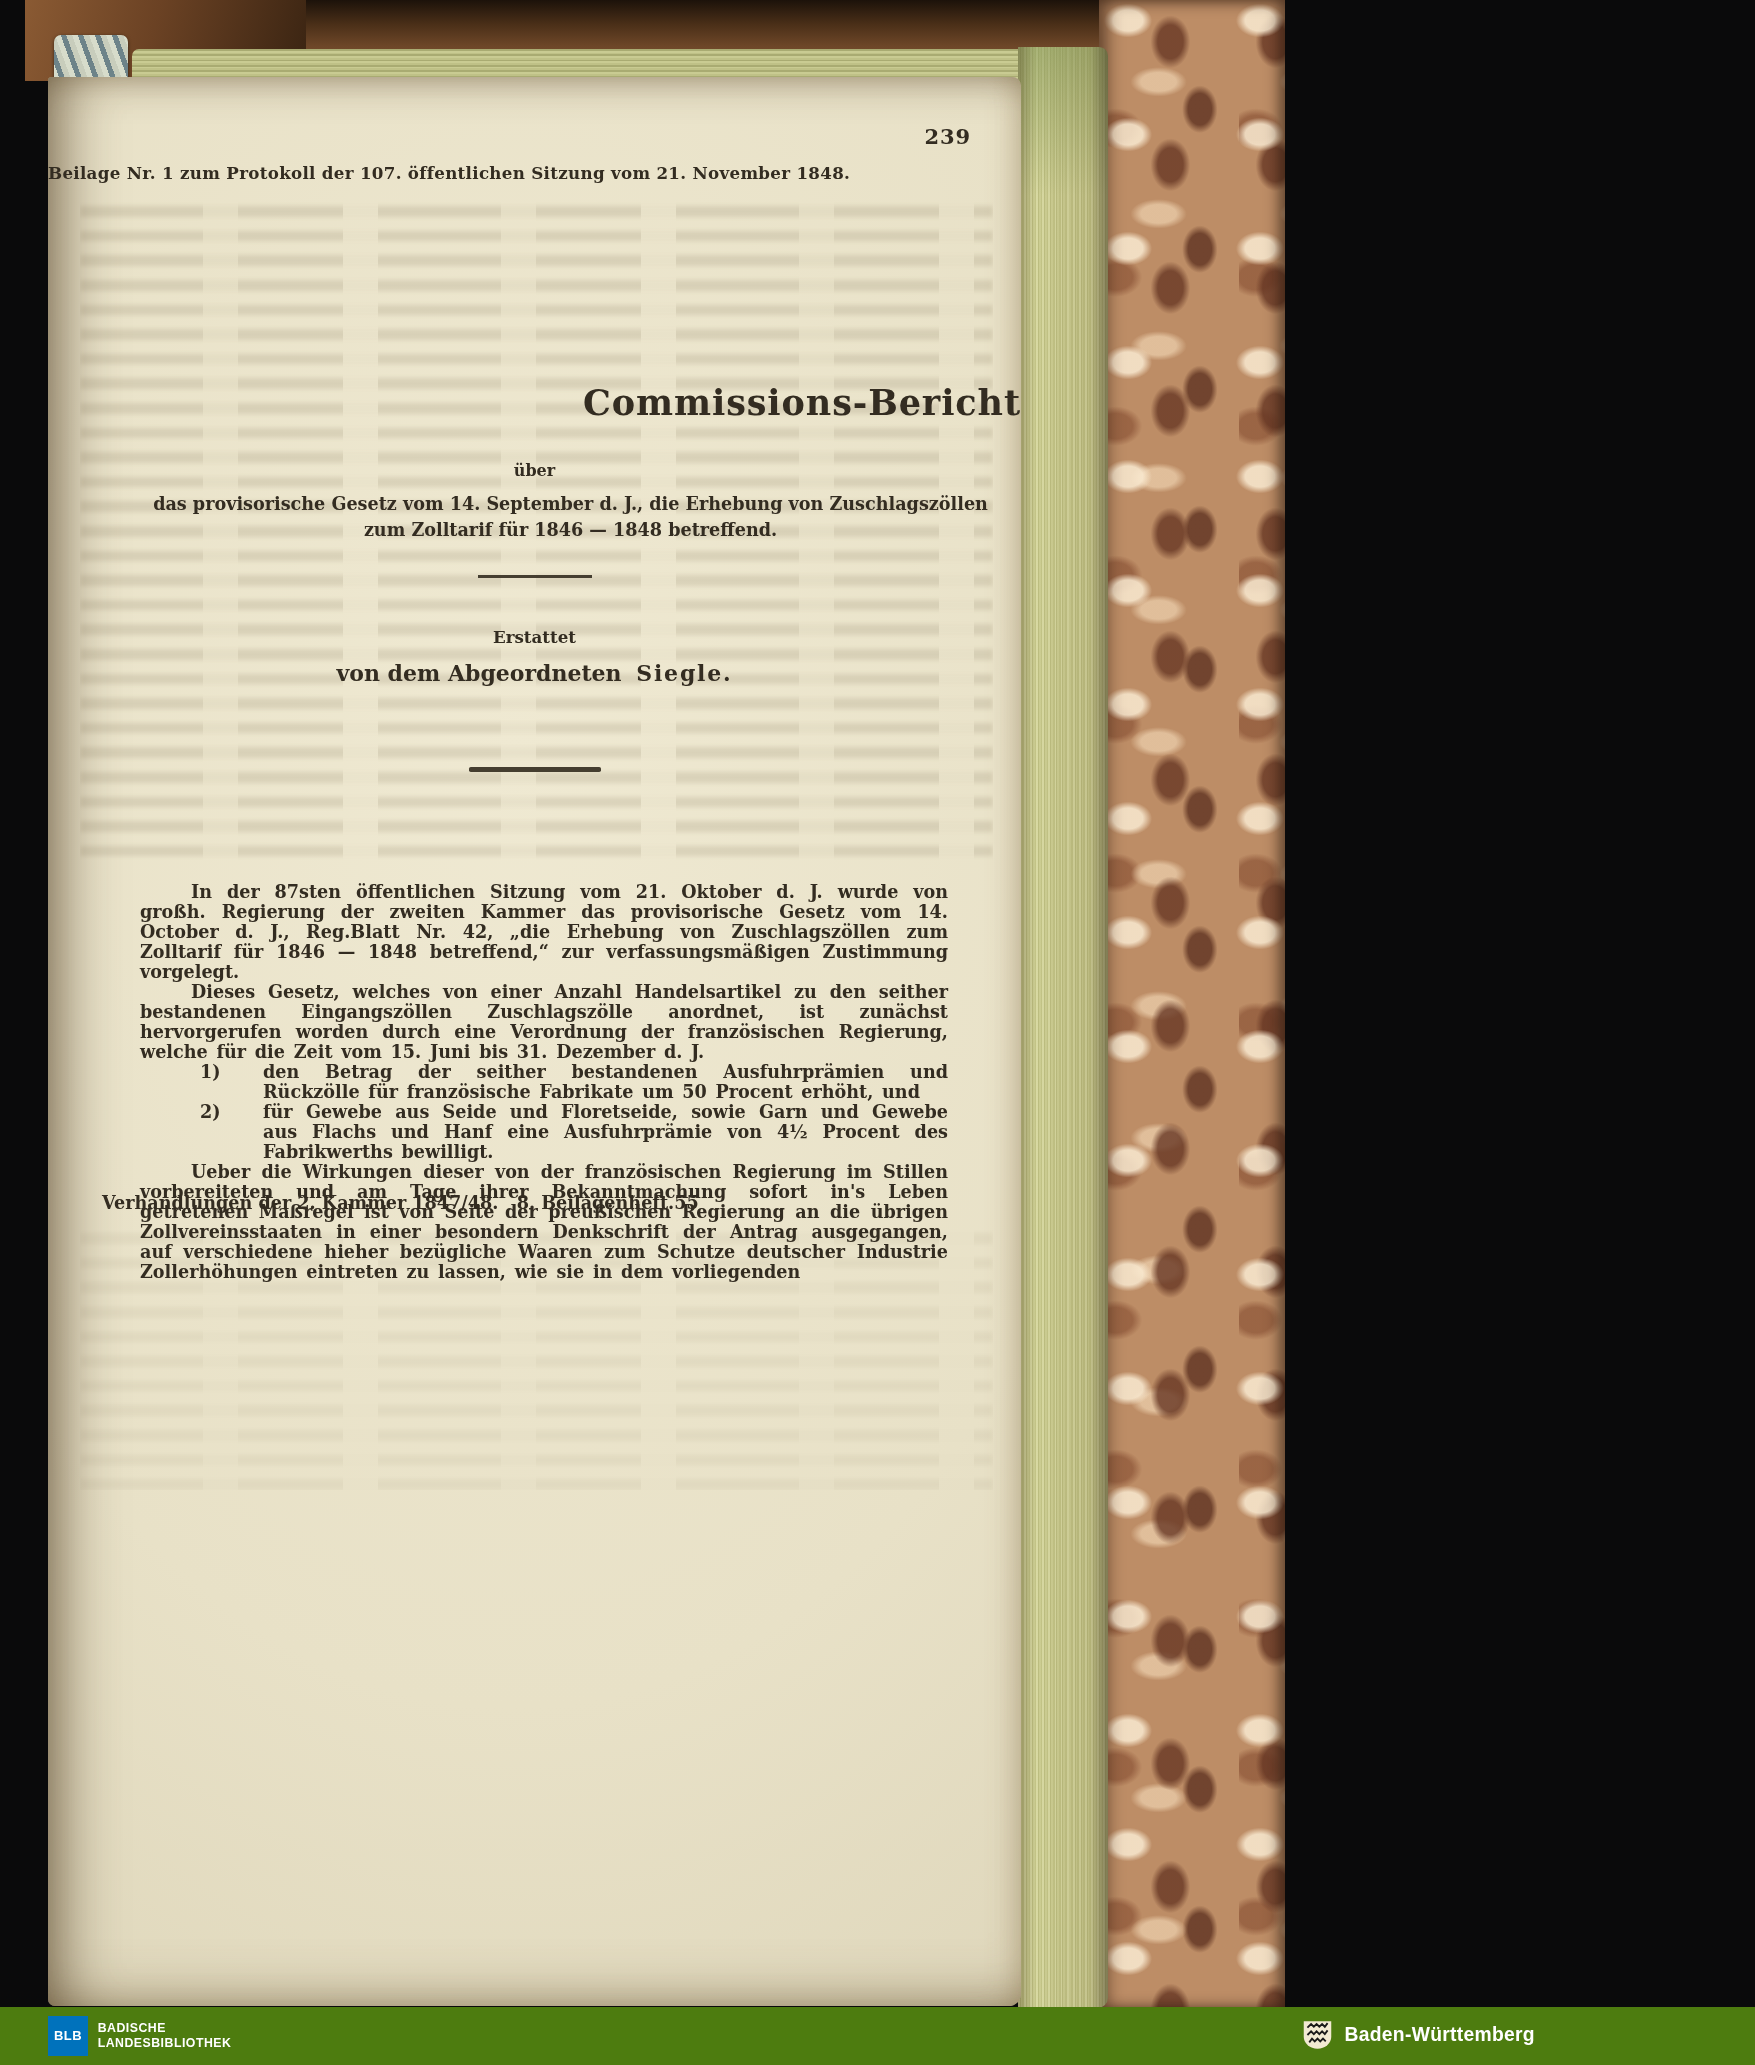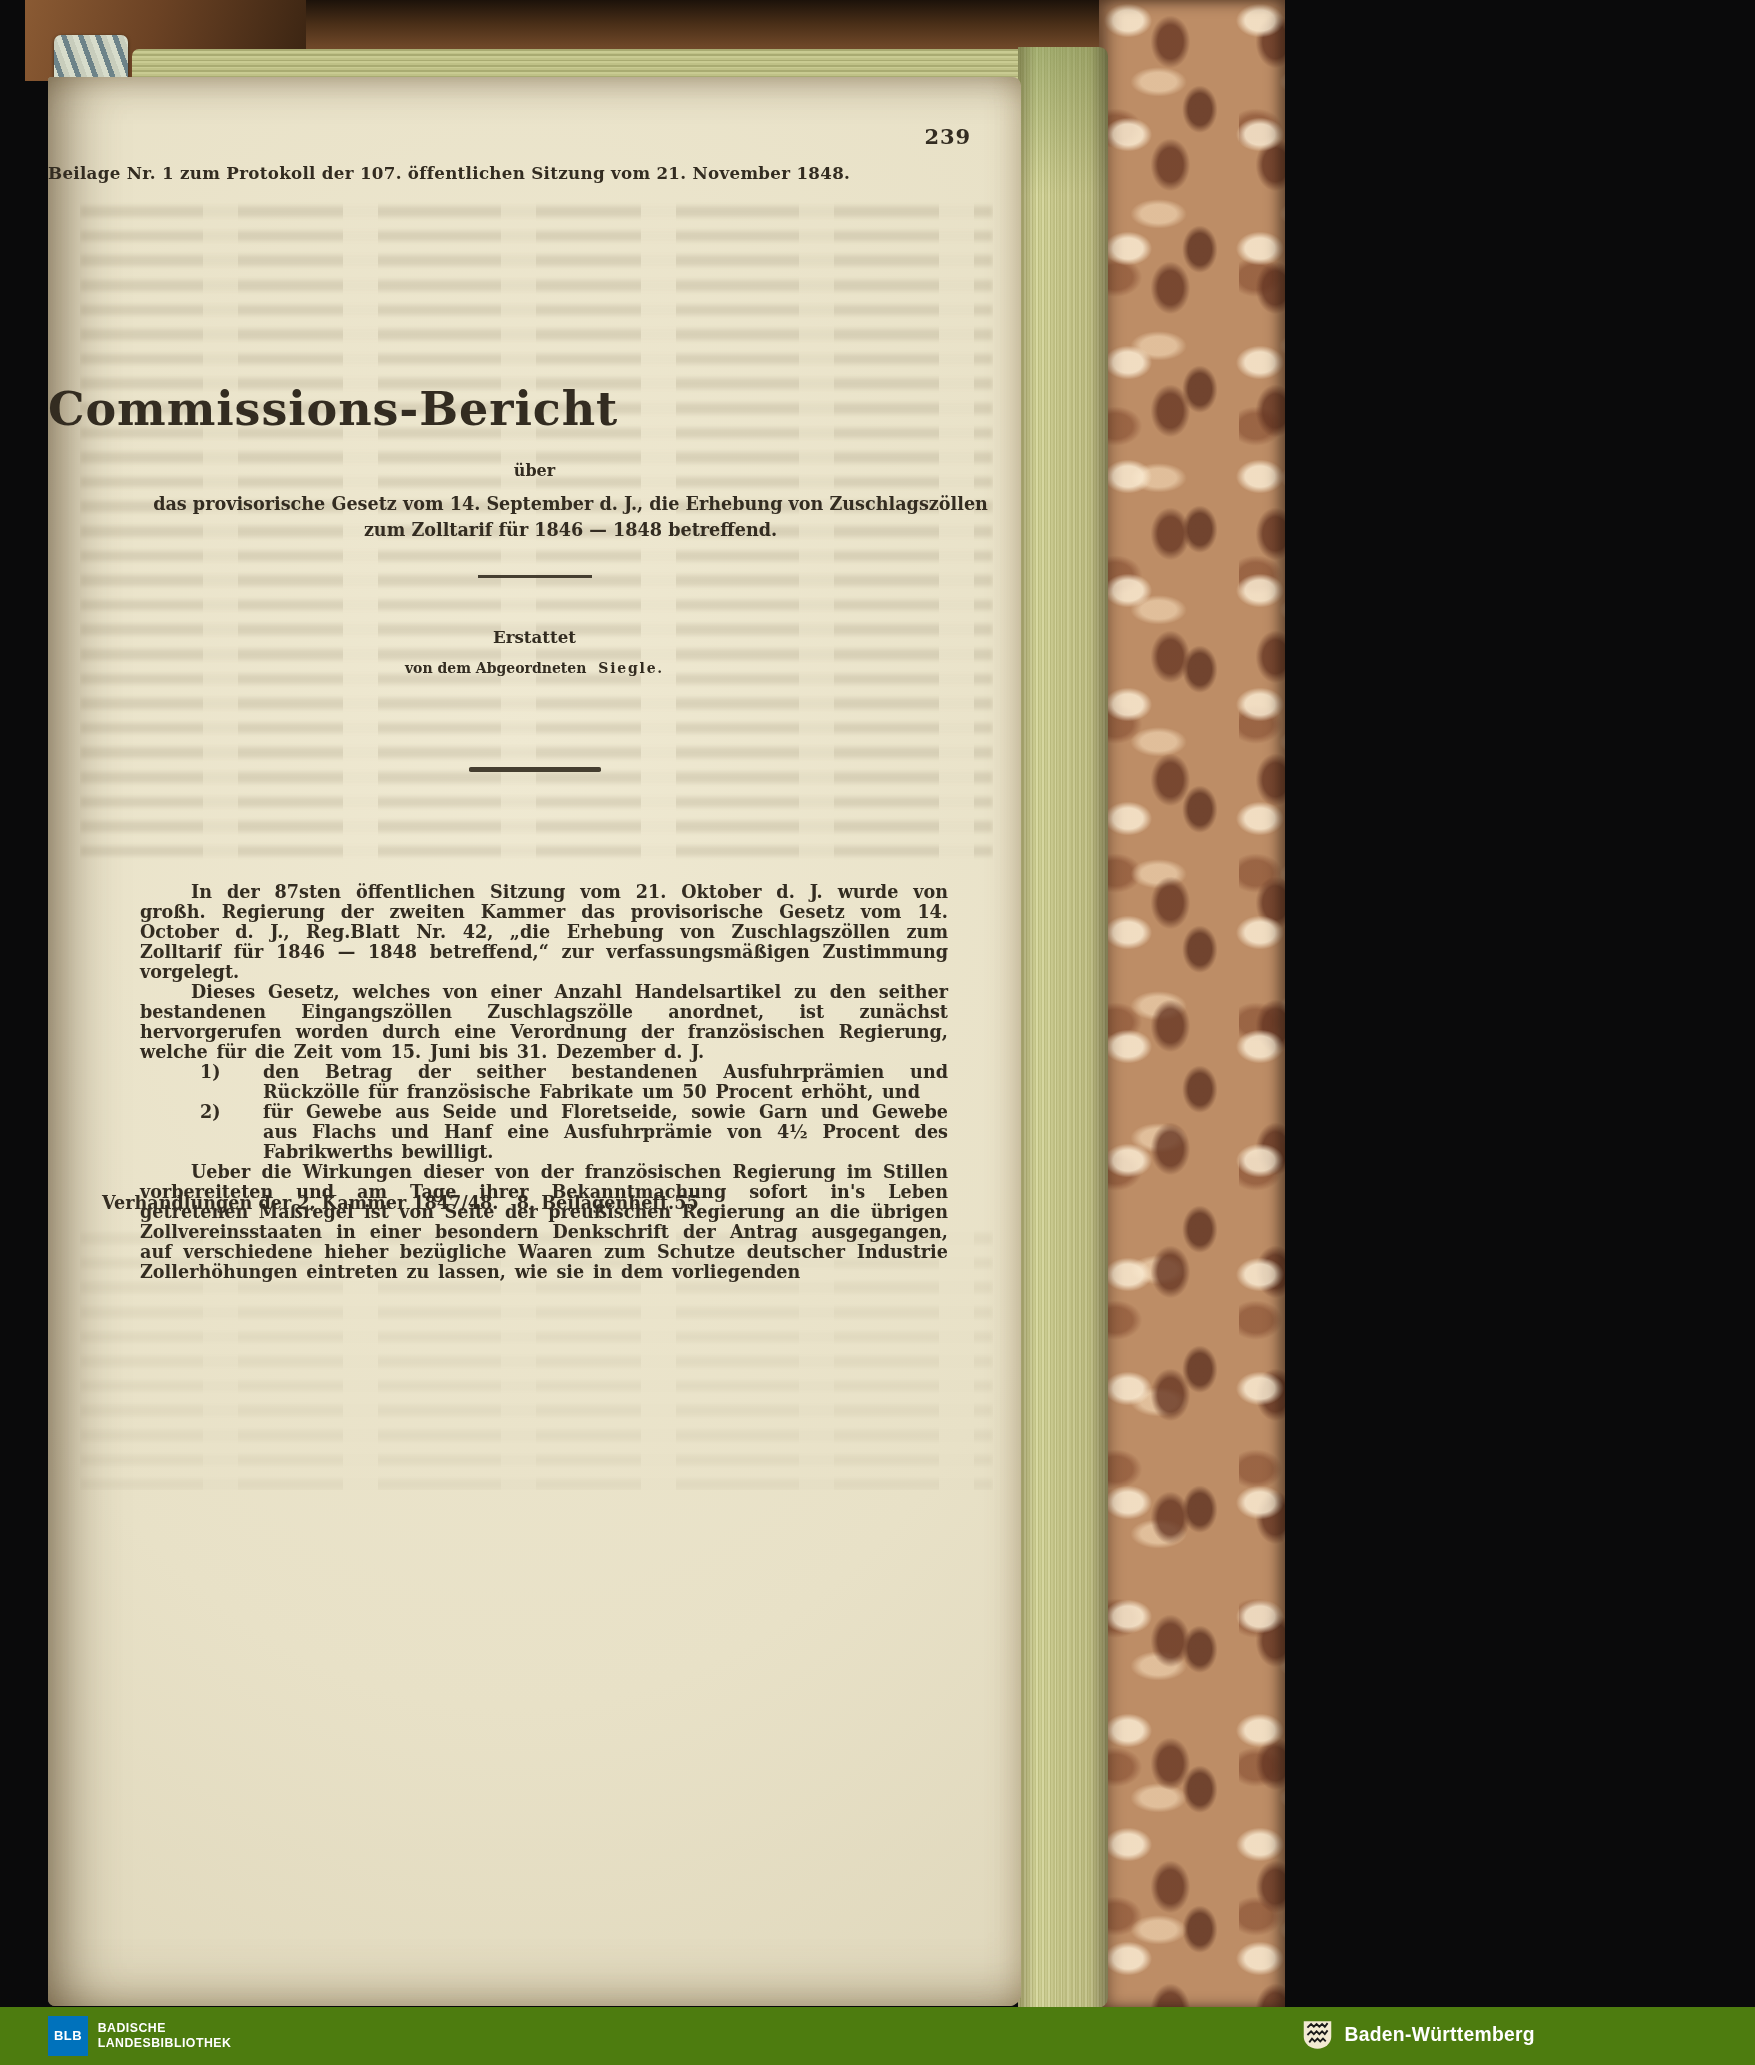--- a/index.html
+++ b/index.html
@@ -49,30 +49,30 @@
   .ghost{position:absolute;filter:blur(2.2px);pointer-events:none;
     background:repeating-linear-gradient(180deg,transparent 0 6.1px,rgba(125,112,82,.34) 6.1px 16.7px,transparent 16.7px 24.6px);
     -webkit-mask-image:repeating-linear-gradient(90deg,#000 0 123px,rgba(0,0,0,.35) 123px 158px,#000 158px 263px,rgba(0,0,0,.15) 263px 298px);
     mask-image:repeating-linear-gradient(90deg,#000 0 123px,rgba(0,0,0,.35) 123px 158px,#000 158px 263px,rgba(0,0,0,.15) 263px 298px);}
   .ghost-a{left:32px;width:913px;top:123px;height:667px;opacity:.5;}
   .ghost-b{left:32px;width:913px;top:1150px;height:263px;opacity:.22;}
 
   .page-number{position:absolute;top:47px;right:50px;font-size:21px;font-weight:700;letter-spacing:0.9px;}
   .header-line{position:absolute;top:86px;left:0;width:100%;text-align:left;
     font-size:16.7px;font-weight:700;letter-spacing:0.3px;}
-  .title{position:absolute;top:305px;left:0;width:100%;margin:0;text-align:left;
-    font-size:46px;font-weight:700;letter-spacing:0.9px;}
+  .title{position:absolute;top:305px;left:0;width:100%;margin:0;text-align:right;
+    font-size:35px;font-weight:700;letter-spacing:0.9px;}
   .ueber{position:absolute;top:384px;left:0;width:100%;text-align:center;font-size:16px;font-weight:700;}
   .subject{position:absolute;top:414px;left:65px;width:843px;text-align:center;
     font-size:17.6px;line-height:26px;font-weight:700;margin-left:36px;}
   .rule{position:absolute;background:#453e30;}
   .rule-small{top:498px;left:calc(50% - 57px);width:114px;height:2.6px;}
   .rule-big{top:690px;left:calc(50% - 66px);width:132px;height:5.3px;border-radius:1.8px;}
   .erstattet{position:absolute;top:550px;left:0;width:100%;text-align:center;font-size:16.7px;font-weight:700;}
-  .author-line{position:absolute;top:583px;left:0;width:100%;text-align:center;font-size:14px;font-weight:700;}
+  .author-line{position:absolute;top:583px;left:0;width:100%;text-align:center;font-size:22px;font-weight:700;}
   .author-name{letter-spacing:1.8px;margin-left:7px;}
 
   .body-text{position:absolute;top:805px;left:92px;width:808px;
     font-size:17.6px;line-height:20px;font-weight:700;word-spacing:2.6px;}
   .para{margin:0;text-indent:51px;text-align:justify;}
   .list-item{position:relative;padding-left:123px;text-align:justify;}
   .list-item .marker{position:absolute;left:60px;top:0;}
 
   .print-footer{position:absolute;top:1115px;left:54px;width:762px;
     display:flex;justify-content:flex-start;font-size:17.6px;font-weight:700;}

